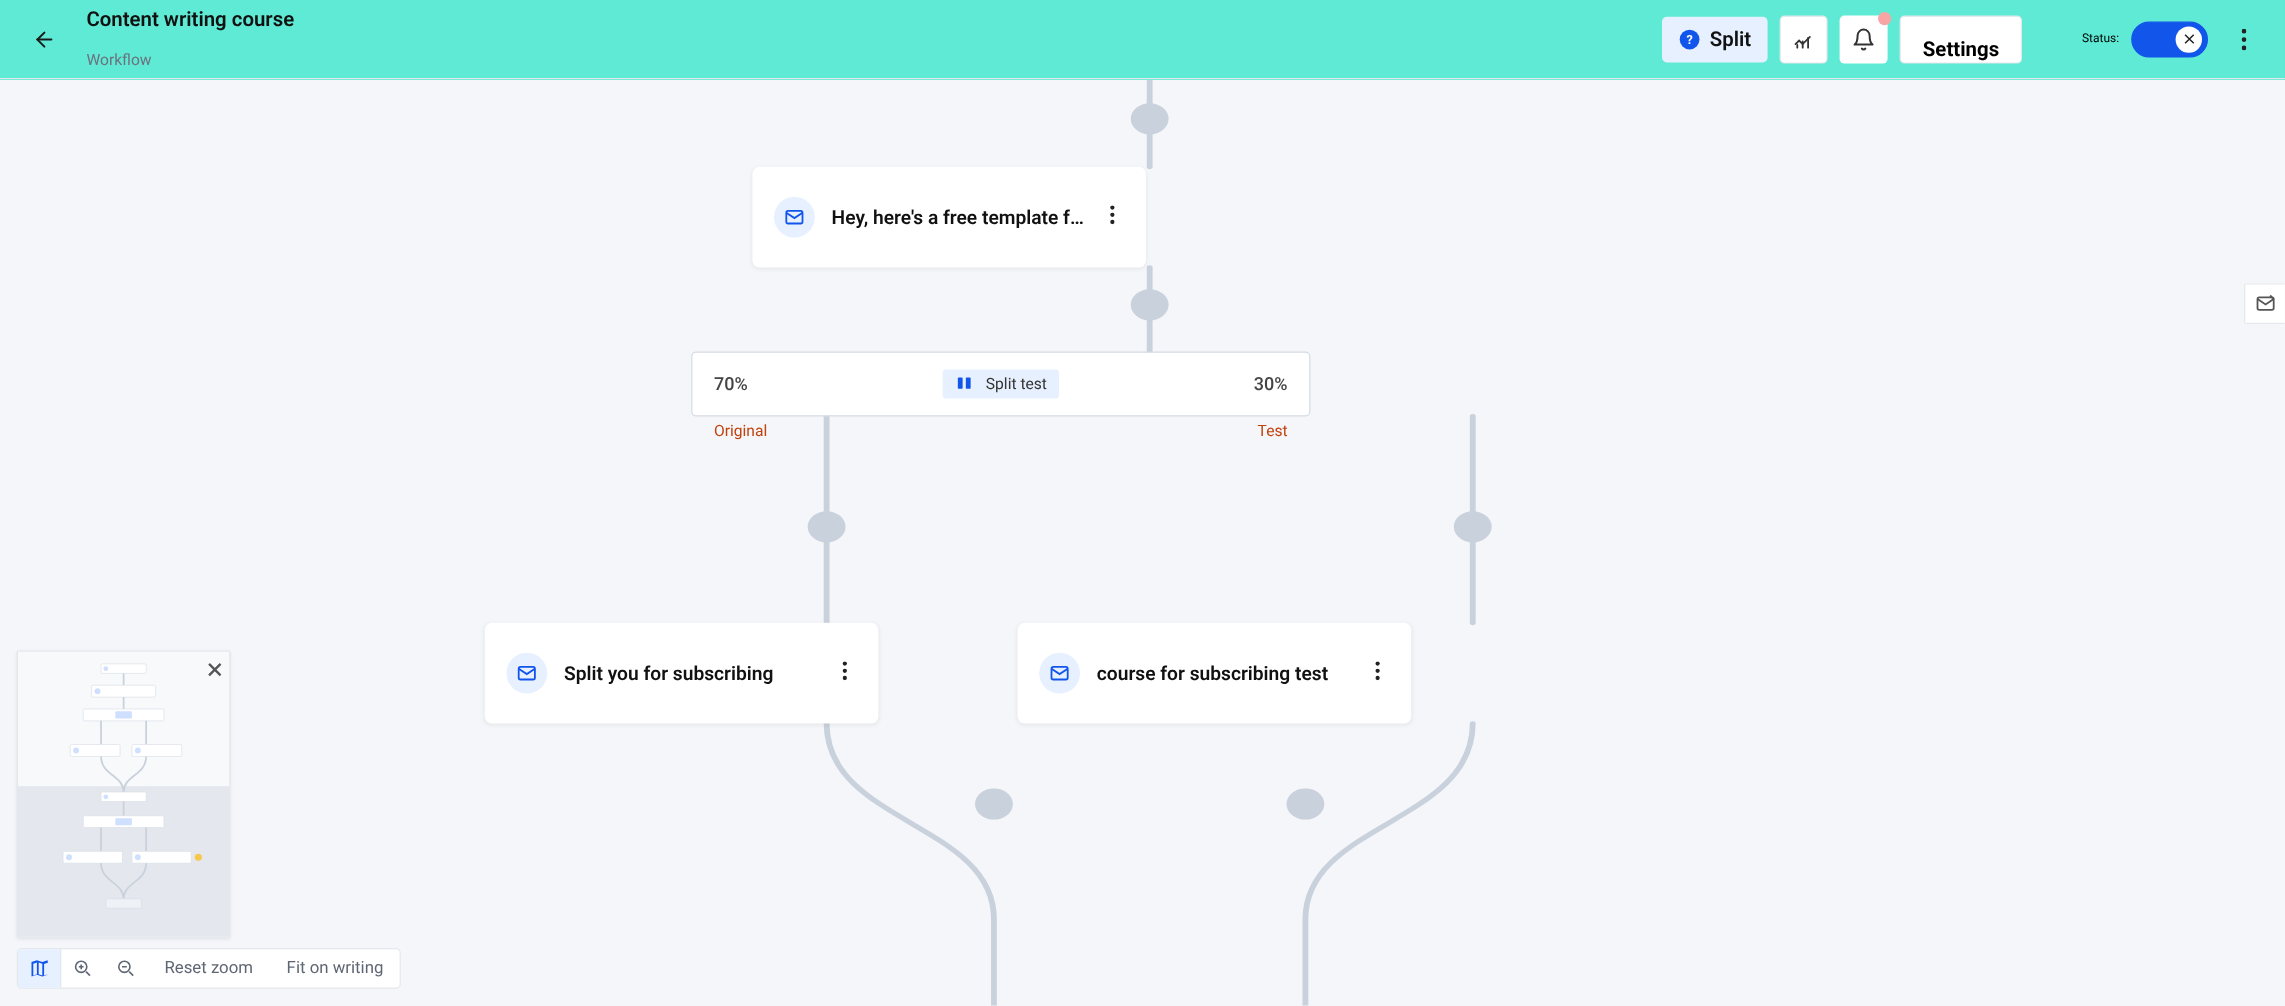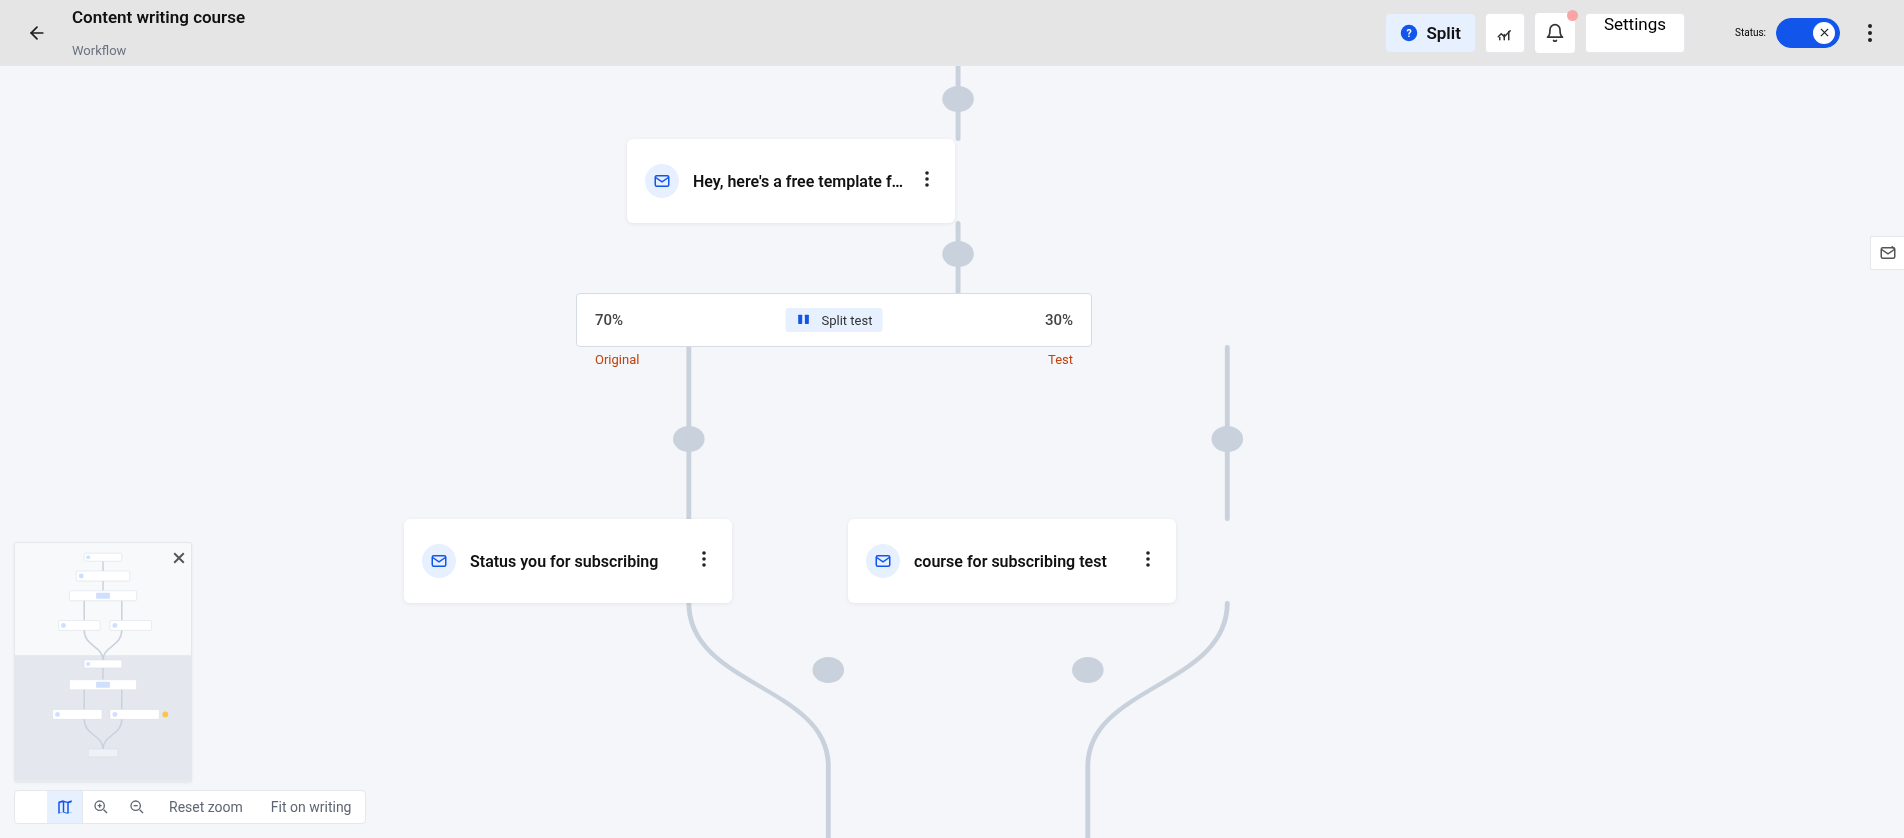--- a/index.html
+++ b/index.html
@@ -1,38 +1,38 @@
 <!DOCTYPE html>
 <html><head>
 <meta charset="utf-8">
 <style>
   * { box-sizing: border-box; margin: 0; padding: 0; }
   html, body { width: 100%; height: 100%; font-family: -apple-system, BlinkMacSystemFont, "Segoe UI", Roboto, Arial, sans-serif; background: #f4f6f9; overflow: hidden; }
   .header {
-    position: fixed; top: 0; left: 0; right: 0; height: 66px; background: #e5e5e5;
+    position: fixed; top: 0; left: 0; right: 0; height: 66px; background: #5eead4;
     display: flex; align-items: center; padding: 0 22px; border-bottom: 1px solid #e4e7ec; z-index: 50;
   }
   .back-btn { width: 30px; height: 30px; display: flex; align-items: center; justify-content: center; cursor: pointer; color: #1a1a1a; }
   .title-block { margin-left: 20px; display: flex; flex-direction: column; }
   .title-main { font-size: 17px; font-weight: 600; color: #111; }
   .title-sub { font-size: 13px; color: #6b7280; margin-top: 16px; }
   .header-right { margin-left: auto; display: flex; align-items: center; gap: 10px; }
   .help-btn {
     height: 38px; padding: 0 14px; background: #e7f0ff; border-radius: 4px;
     display: flex; align-items: center; gap: 8px; cursor: pointer; font-weight: 600; font-size: 17px; color: #111;
   }
   .icon-btn {
     width: 40px; height: 40px; border: 1px solid #e4e7ec; border-radius: 4px;
     display: flex; align-items: center; justify-content: center; cursor: pointer; background: #fff; position: relative;
   }
   .icon-btn.borderless { border: 0; }
   .notif-dot { position: absolute; top: -3px; right: -3px; width: 11px; height: 11px; background: #f9a5a5; border-radius: 50%; }
   .settings-btn {
     height: 40px; padding: 0 18px; border: 1px solid #e4e7ec; border-radius: 4px; background: #fff;
-    display: flex; align-items: flex-start; cursor: pointer; font-weight: 400; font-size: 17px;
+    display: flex; align-items: flex-end; cursor: pointer; font-weight: 700; font-size: 17px;
   }
   .status-label { font-size: 10px; font-weight: 400; margin-left: 40px; }
   .toggle {
     width: 64px; height: 30px; background: #1255eb; border-radius: 15px; position: relative; cursor: pointer;
     display: flex; align-items: center; border: 1px solid #1255eb;
   }
   .toggle-knob {
     width: 22px; height: 22px; background: #fff; border-radius: 50%; position: absolute; right: 4px;
     display: flex; align-items: center; justify-content: center; font-size: 12px; color: #222;
   }
@@ -69,21 +69,21 @@
 
   .minimap {
     position: absolute; left: 14px; bottom: 56px; width: 178px; height: 240px; background: #f2f4f7;
     border: 1px solid #e4e7ec; border-radius: 2px; box-shadow: 0 1px 3px rgba(0,0,0,.06);
   }
   .minimap-close { position: absolute; top: 6px; right: 6px; cursor: pointer; color: #555; }
   .minimap svg { width: 100%; height: 100%; }
 
   .zoom-bar {
     position: absolute; left: 14px; bottom: 14px; display: flex; align-items: center; gap: 0;
-    background: #fff; border-radius: 4px; border: 1px solid #e4e7ec; height: 34px; padding-left: 32px;
+    background: #fff; border-radius: 4px; border: 1px solid #e4e7ec; height: 34px;
   }
   .zoom-btn { width: 36px; height: 100%; display: flex; align-items: center; justify-content: center; cursor: pointer; color: #5f6673; }
   .zoom-map-btn { background: #e7f0ff; border-right: 1px solid #e4e7ec; color: #1255eb; }
   .zoom-text-btn { padding: 0 14px; font-size: 14px; color: #5f6673; cursor: pointer; }
 
   .side-panel-handle {
     position: absolute; right: 0; top: 170px; width: 34px; height: 34px; background: #fff;
     border: 1px solid #e4e7ec; border-right: 0; border-radius: 2px 0 0 2px;
     display: flex; align-items: center; justify-content: center; cursor: pointer;
   }
@@ -196,21 +196,21 @@
     <div class="split-sub-label test">Test</div>
   </div>
 
   <div class="wf-node" style="left:404px; top:453px; width:328px;">
     <div class="wf-icon">
       <svg width="18" height="18" viewBox="0 0 24 24" fill="none" stroke="#1255eb" stroke-width="2">
           <rect x="3" y="5" width="18" height="14" rx="2"></rect>
           <path d="M3 7l9 6 9-6"></path>
         </svg>
     </div>
-    <div class="wf-label">Status you for subscribing</div>
+    <div class="wf-label">Split you for subscribing</div>
     <div class="node-menu">
       <svg width="4" height="16" viewBox="0 0 4 16" fill="#222">
           <circle cx="2" cy="2" r="1.8"></circle>
           <circle cx="2" cy="8" r="1.8"></circle>
           <circle cx="2" cy="14" r="1.8"></circle>
         </svg>
     </div>
   </div>
 
   <div class="wf-node" style="left:848px; top:453px; width:328px;">

